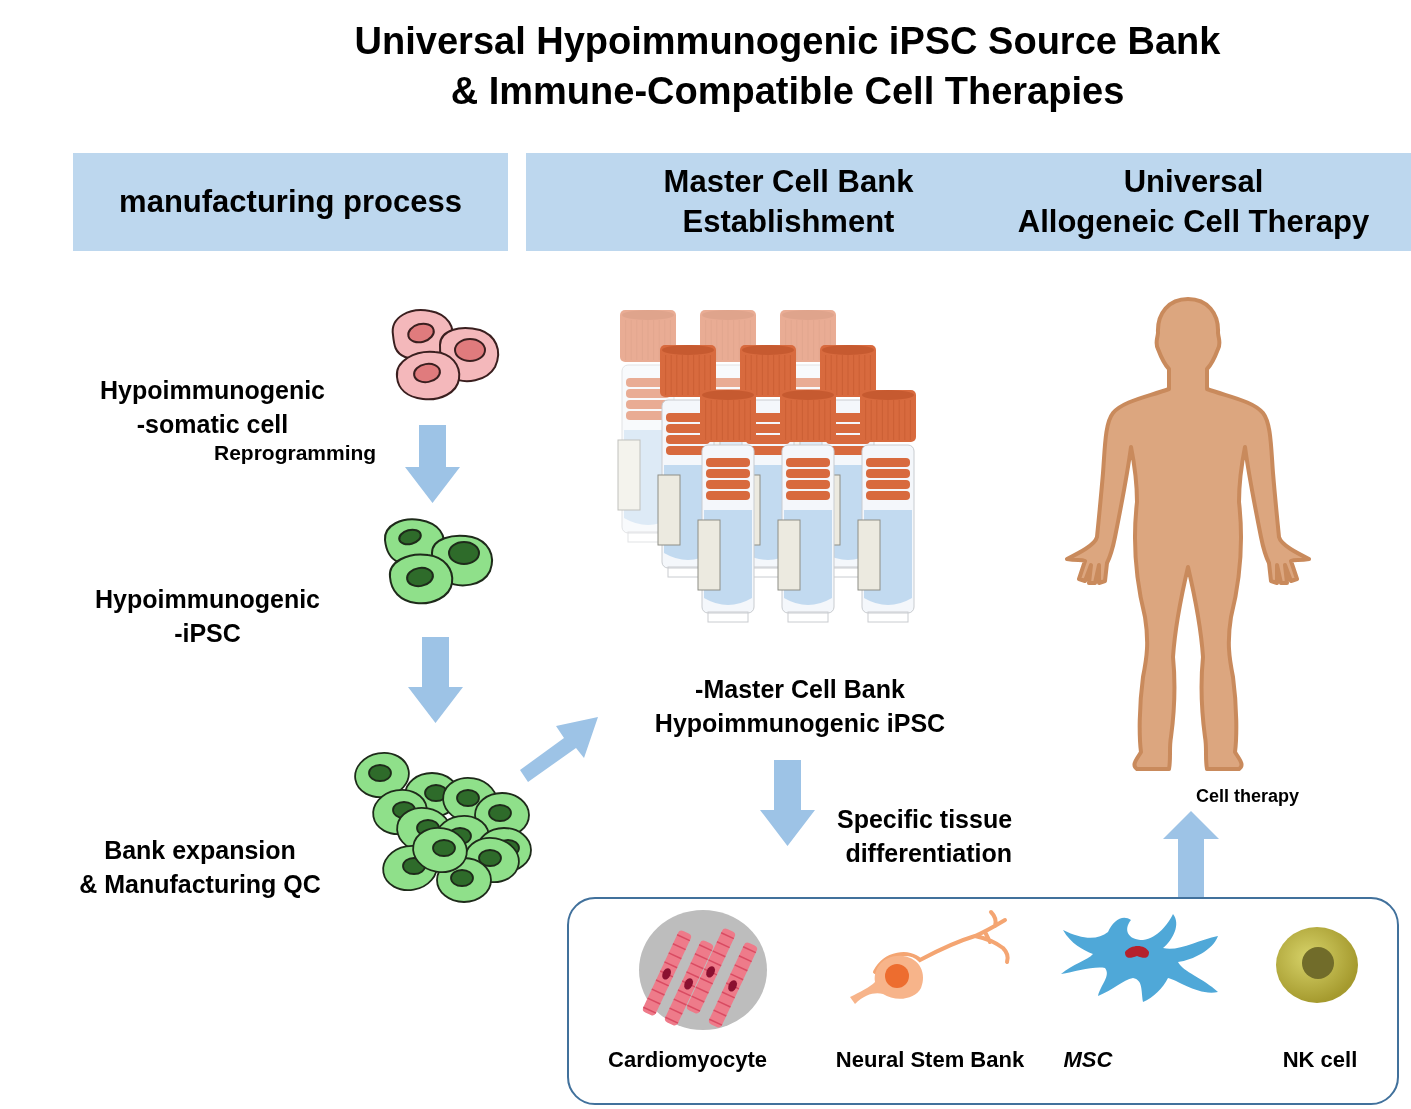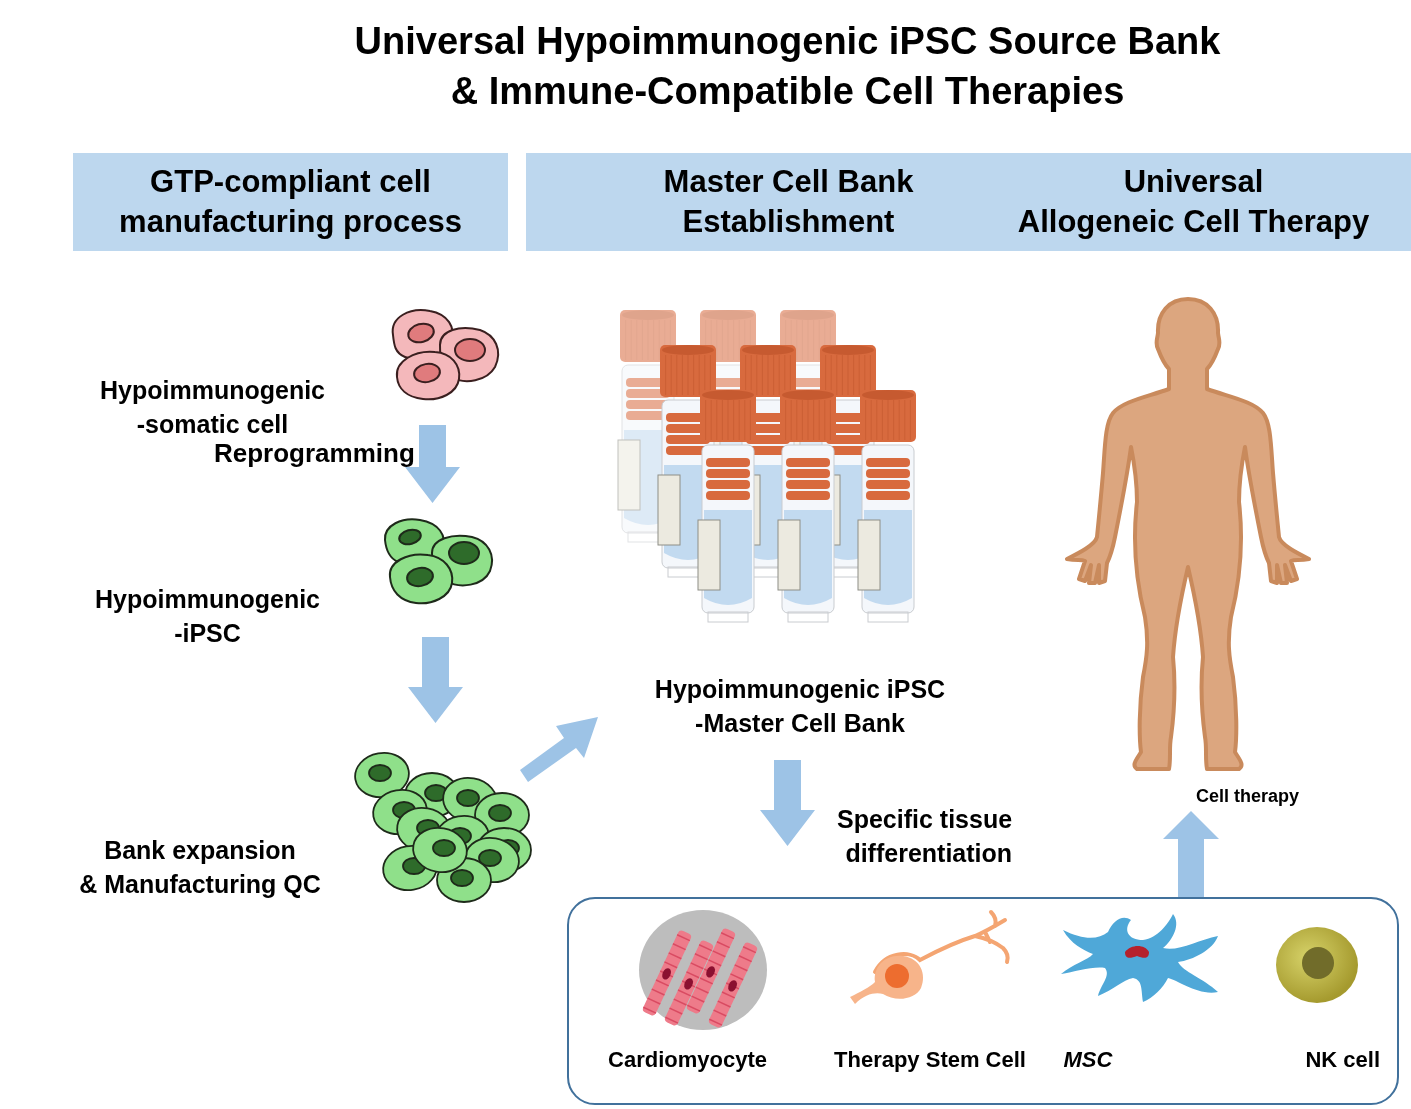--- a/index.html
+++ b/index.html
@@ -1,35 +1,34 @@
 <!DOCTYPE html>
 <html><head>
 <meta charset="utf-8">
 <style>
   html,body{margin:0;padding:0;background:#fff;}
   body{width:1411px;height:1109px;position:relative;overflow:hidden;font-family:"Liberation Sans",sans-serif;color:#000;}
   .abs{position:absolute;}
   .title{left:0;width:1575px;top:16px;text-align:center;font-weight:bold;font-size:38px;line-height:50px;}
   .hdr{background:#bdd7ee;top:153px;height:98px;display:flex;flex-direction:column;justify-content:center;align-items:center;font-weight:bold;font-size:31px;line-height:40px;text-align:center;}
   .lbl{font-weight:bold;font-size:25px;line-height:34px;text-align:center;margin-top:40px;}
-  .small{font-weight:bold;font-size:26px;line-height:30px;}
+  .small{font-weight:bold;font-size:21px;line-height:30px;}
   svg{position:absolute;overflow:visible;}
   .box{left:567px;top:897px;width:832px;height:208px;border:2px solid #41719c;border-radius:28px;box-sizing:border-box;}
   .cell-lbl{font-weight:bold;font-size:22px;top:1047px;text-align:center;}
 </style>
 </head>
 <body>
 
 <div class="abs title">
   <div>Universal Hypoimmunogenic iPSC Source Bank</div>
   <div>&amp; Immune-Compatible Cell Therapies</div>
 </div>
 
 <div class="abs hdr" style="left:73px;width:435px;">
-  <div>GTP-compliant cell</div>
   <div>manufacturing process</div>
 </div>
 <div class="abs hdr" style="left:526px;width:435px;padding-left:45px;">
   <div>Master Cell Bank</div>
   <div>Establishment</div>
 </div>
 <div class="abs hdr" style="left:976px;width:435px;">
   <div>Universal</div>
   <div>Allogeneic Cell Therapy</div>
 </div>
@@ -323,22 +322,22 @@
       <line x1="283.6" y1="95" x2="283.6" y2="135" stroke="#c65a30" stroke-width="0.7"></line>
       <line x1="289.2" y1="95" x2="289.2" y2="135" stroke="#c65a30" stroke-width="0.7"></line>
       <line x1="294.8" y1="95" x2="294.8" y2="135" stroke="#c65a30" stroke-width="0.7"></line>
       <line x1="300.4" y1="95" x2="300.4" y2="135" stroke="#c65a30" stroke-width="0.7"></line>
       <rect x="248" y="215" width="22" height="70" fill="#eceae0" stroke="#8e8e86" stroke-width="1"></rect>
       <rect x="258" y="307" width="40" height="10" fill="none" stroke="#c9ccd0" stroke-width="1"></rect>
     </g>
   </svg>
 
 <div class="abs lbl" style="left:620px;width:360px;top:632px;">
+  <div>-Master Cell Bank</div>
   <div>Hypoimmunogenic iPSC</div>
-  <div>-Master Cell Bank</div>
 </div>
 
 <svg style="left:760px;top:760px;" width="55" height="86" viewBox="0 0 55 86">
   <polygon points="14,0 41,0 41,50 55,50 27.5,86 0,50 14,50" fill="#9dc3e6"></polygon>
 </svg>
 <div class="abs lbl" style="left:837px;top:762px;text-align:right;">
   <div>Specific tissue</div>
   <div>differentiation</div>
 </div>
 
@@ -424,15 +423,15 @@
     <radialGradient id="nkg" cx="40%" cy="40%" r="60%">
       <stop offset="0" stop-color="#d7d36a"></stop>
       <stop offset="1" stop-color="#a59a2e"></stop>
     </radialGradient>
   </defs>
   <ellipse cx="45" cy="40" rx="41" ry="38" fill="url(#nkg)"></ellipse>
   <ellipse cx="46" cy="38" rx="16" ry="16" fill="#716c2a"></ellipse>
 </svg>
 
 <div class="abs cell-lbl" style="left:580px;width:215px;">Cardiomyocyte</div>
-<div class="abs cell-lbl" style="left:810px;width:240px;">Therapy Stem Cell</div>
+<div class="abs cell-lbl" style="left:810px;width:240px;">Neural Stem Bank</div>
 <div class="abs cell-lbl" style="left:1038px;width:100px;font-style:italic;">MSC</div>
-<div class="abs cell-lbl" style="left:1260px;width:120px;text-align:right;">NK cell</div>
+<div class="abs cell-lbl" style="left:1260px;width:120px;">NK cell</div>
 
 </body></html>

